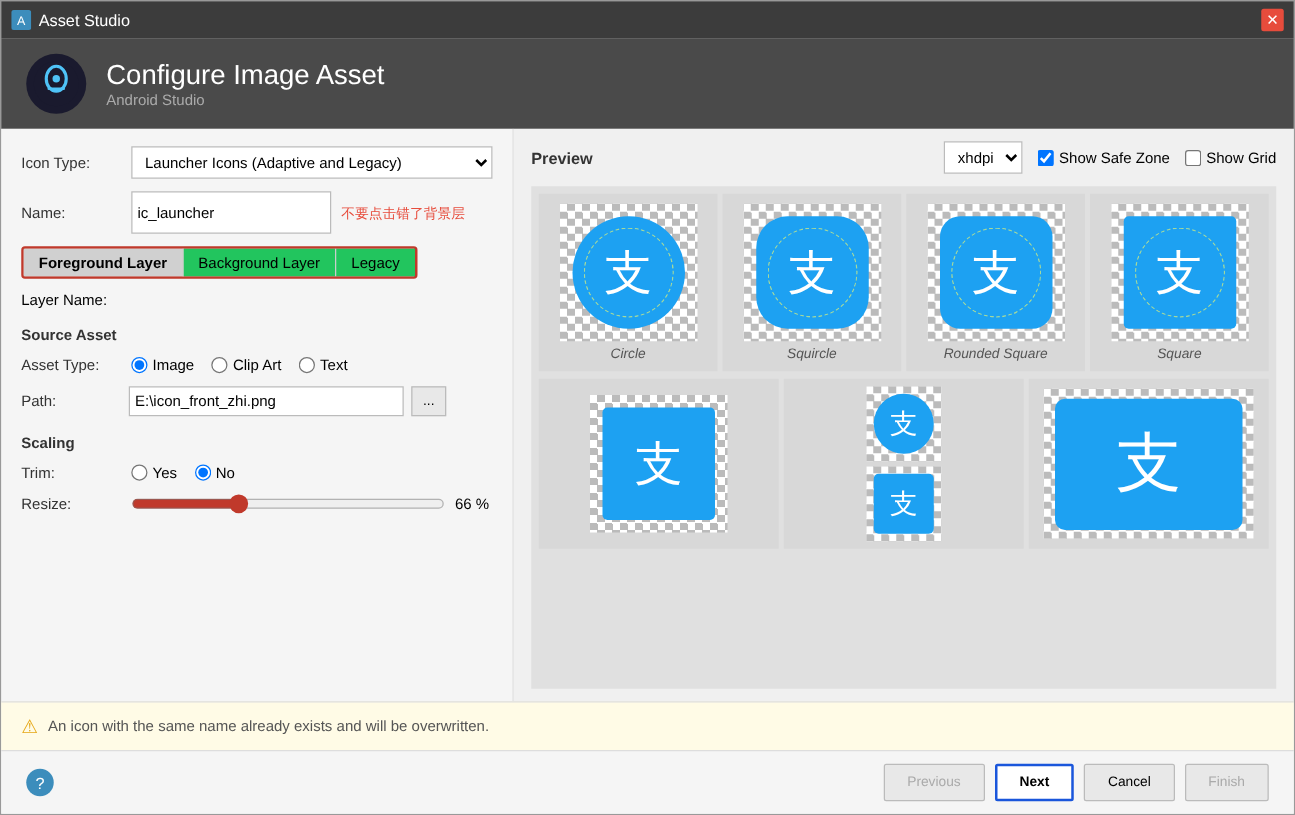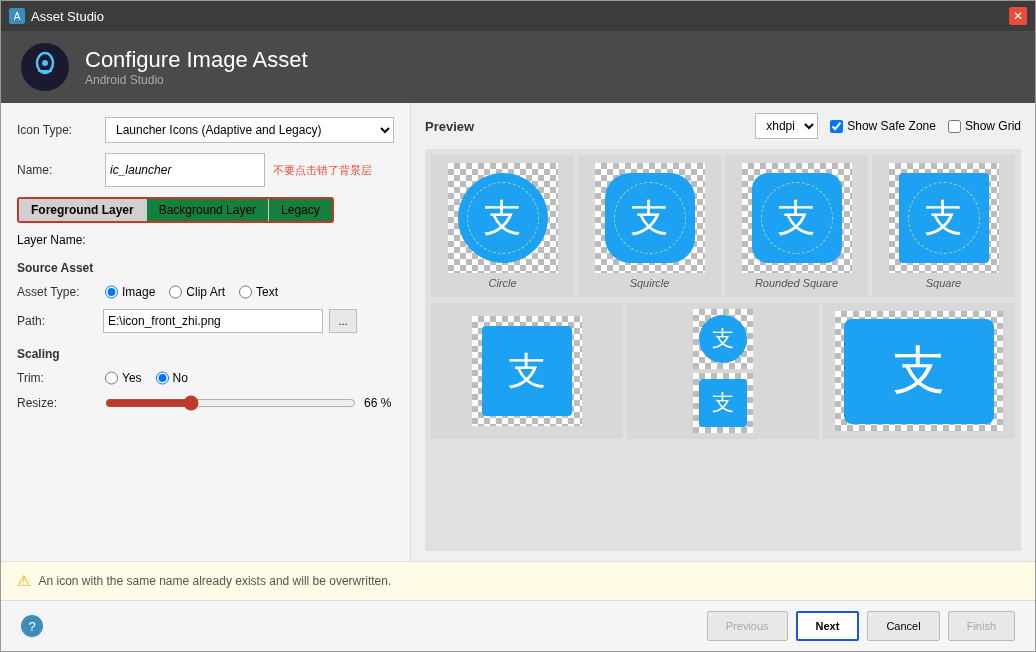--- a/index.html
+++ b/index.html
@@ -124,38 +124,37 @@
       display: flex;
       align-items: center;
       gap: 8px;
     }
     .name-input {
       width: 160px;
       height: 24px;
       border: 1px solid #bbb;
       padding: 16px 4px;
       font-size: 12px;
-      font-style: italic;
     }
     .name-hint {
       color: #e74c3c;
       font-size: 11px;
     }
 
     .tabs-container {
       display: flex;
       border: 2px solid #c0392b;
       border-radius: 3px;
       width: fit-content;
     }
     .tab {
       padding: 4px 12px;
       font-size: 12px;
       cursor: pointer;
-      background: #15803d;
+      background: #22c55e;
       border-right: 1px solid #ccc;
     }
     .tab:last-child { border-right: none; }
     .tab.active {
       background: #d0d0d0;
       font-weight: bold;
     }
 
     .section-title {
       font-size: 12px;

